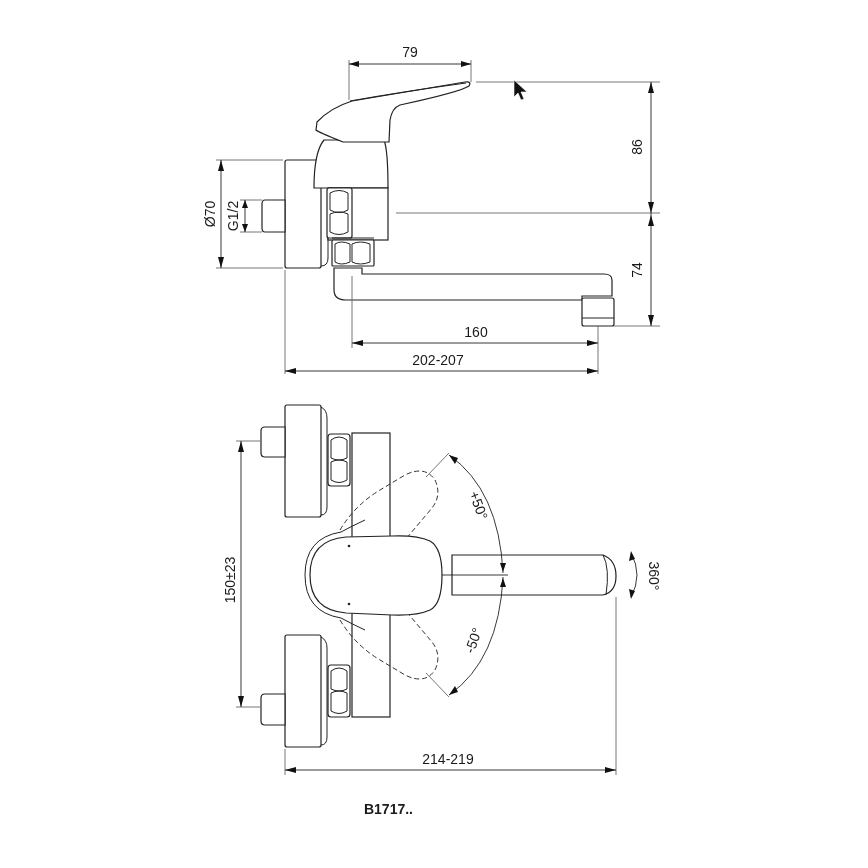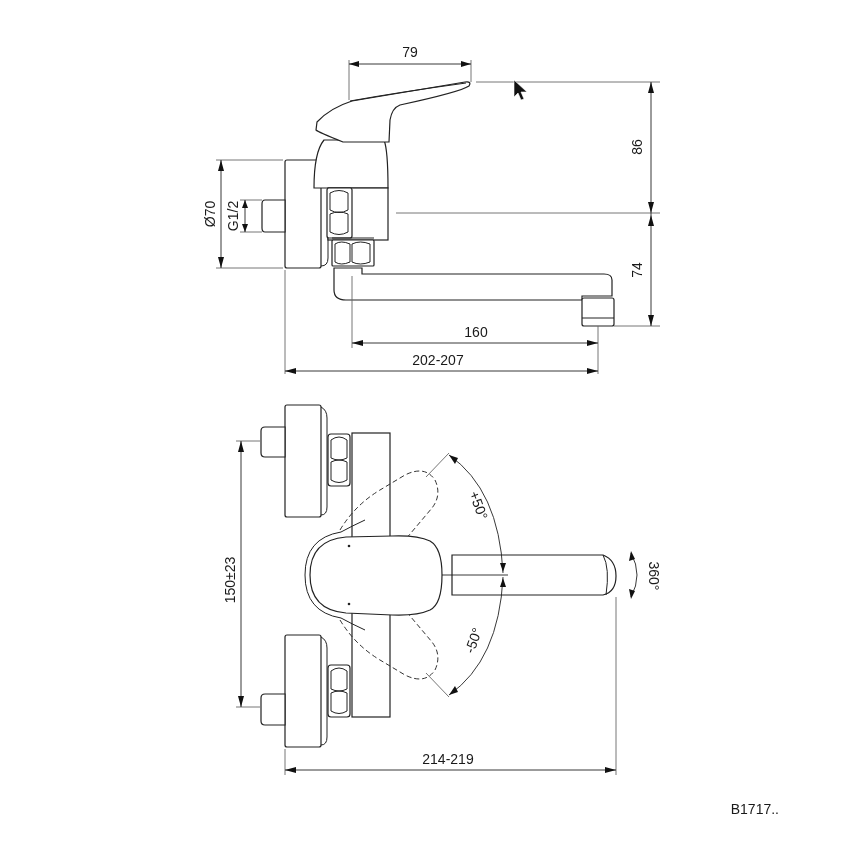--- a/index.html
+++ b/index.html
@@ -1,20 +1,20 @@
 <!DOCTYPE html>
 <html><head>
 <meta charset="utf-8">
 <style>
   html, body { margin: 0; padding: 0; background: #ffffff; }
   body { width: 868px; height: 868px; position: relative; overflow: hidden; }
   #drawing { position: absolute; left: 0; top: 0; }
   .dimtext { font-family: "Liberation Sans", sans-serif; font-size: 14px; fill: #1a1a1a; }
-  .caption { position: absolute; left: 0; width: 779px; top: 801px; text-align: right;
-             font-family: "Liberation Sans", sans-serif; font-size: 14px; color: #1a1a1a; }
+  .caption { position: absolute; left: 0; width: 779px; top: 801px; text-align: center;
+             font-family: "Liberation Sans", sans-serif; font-size: 14px; color: #1a1a1a; font-weight: bold; }
   .caption span { display: inline-block; margin-left: -2px; }
   .part { fill: #ffffff; stroke: #222222; stroke-width: 1.2; }
   .thin { fill: none; stroke: #222222; stroke-width: 1; }
   .dim { fill: none; stroke: #222222; stroke-width: 0.9; }
   .ext { fill: none; stroke: #666666; stroke-width: 0.9; }
   .dash { fill: none; stroke: #333333; stroke-width: 1; stroke-dasharray: 5 3; }
   .arrow { fill: #111111; stroke: none; }
 </style>
 </head>
 <body>

